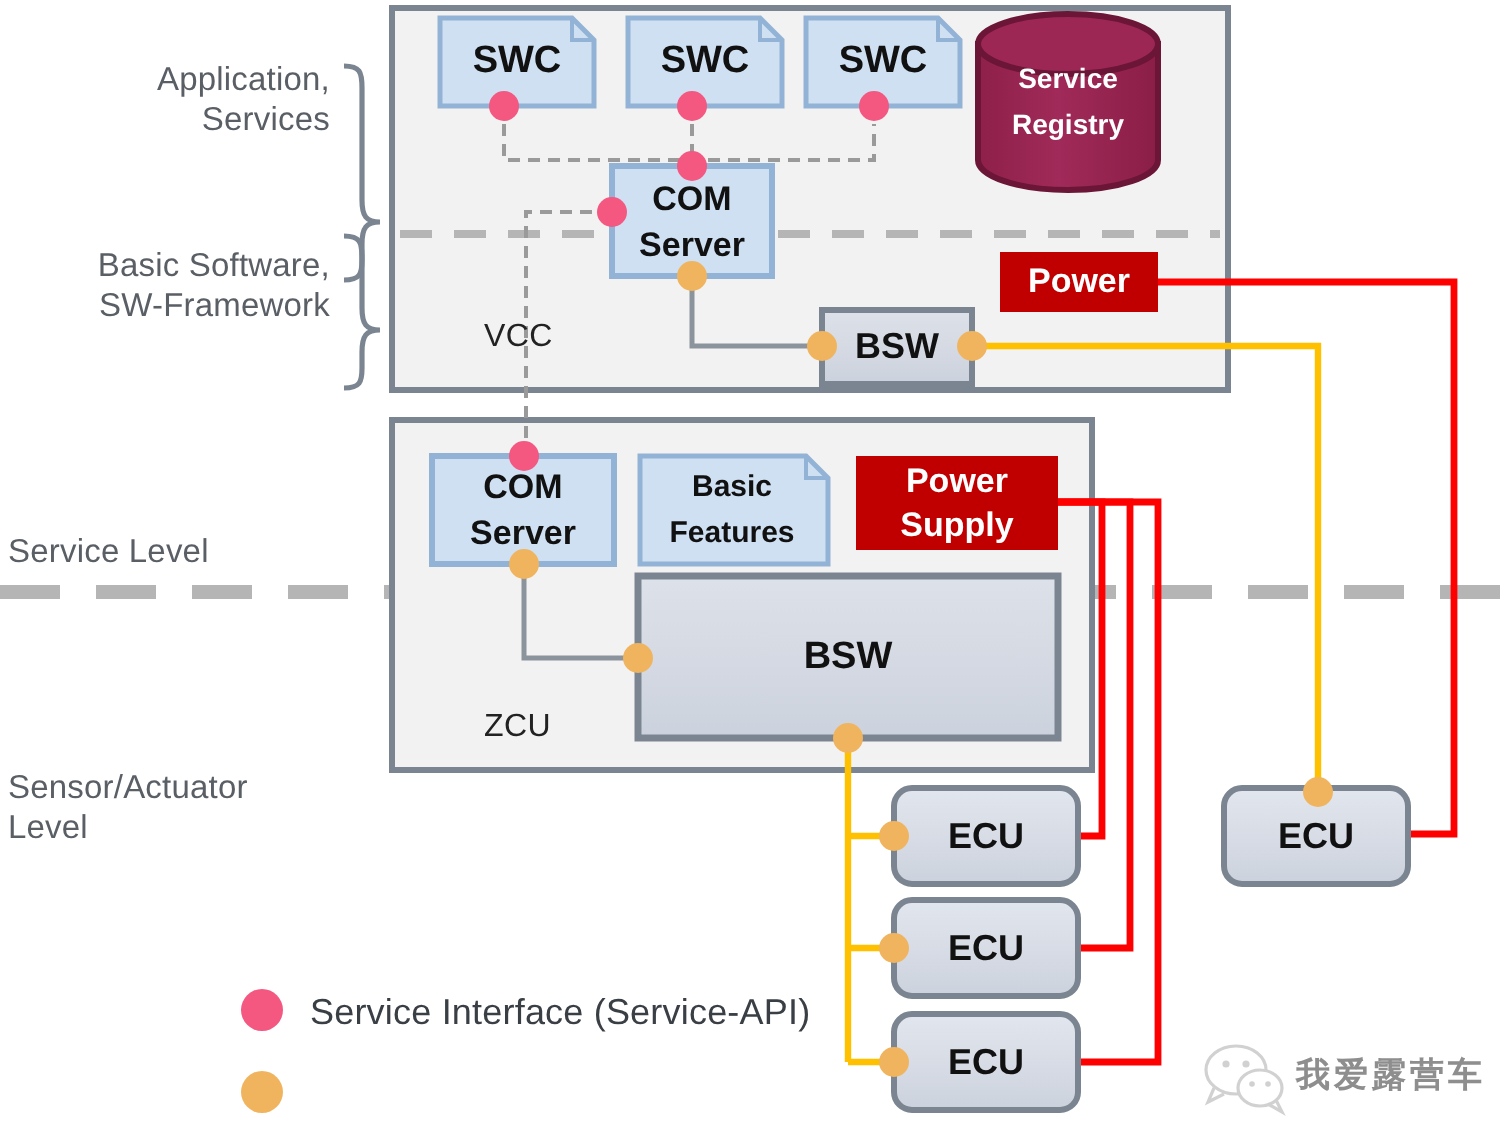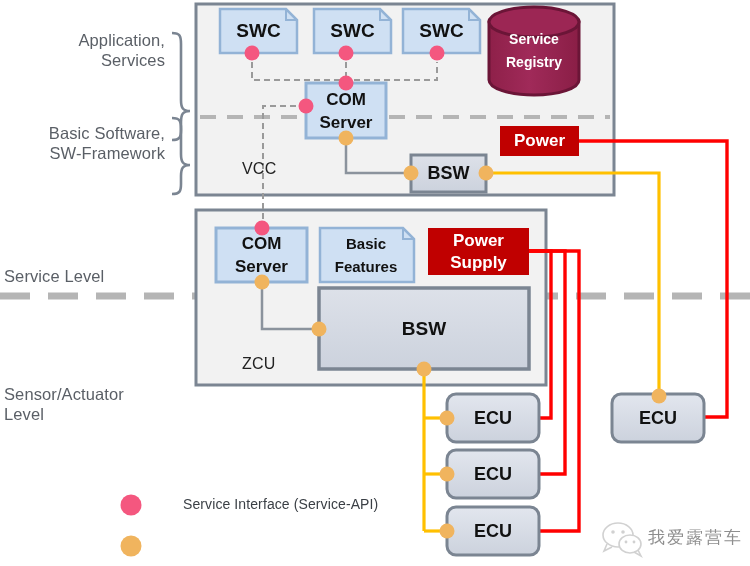--- a/index.html
+++ b/index.html
@@ -18,25 +18,25 @@
     letter-spacing:.1px;white-space:pre-line;text-align:right;
   }
   .box-text{
     position:absolute;display:flex;align-items:center;justify-content:center;
     text-align:center;pointer-events:none;font-weight:bold;
   }
   .ctr-name{
     position:absolute;color:#222;font-size:16px;letter-spacing:.2px;margin-left:32px;
   }
   .legend-text{
-    position:absolute;color:#3a3f45;font-size:14px;letter-spacing:.1px;white-space:nowrap;margin-left:28px;
+    position:absolute;color:#3a3f45;font-size:18px;letter-spacing:.1px;white-space:nowrap;
   }
   .wm-text{
     position:absolute;color:#8e8e8e;font-size:17px;letter-spacing:2px;
-    font-family:"DejaVu Sans", sans-serif;white-space:nowrap;
+    font-family:"DejaVu Sans", sans-serif;white-space:nowrap;font-weight:bold;
   }
 </style>
 </head>
 <body>
 
 <div id="stage">
 
   <svg class="layer" viewBox="0 0 750 566" xmlns="http://www.w3.org/2000/svg">
 
     <defs>

